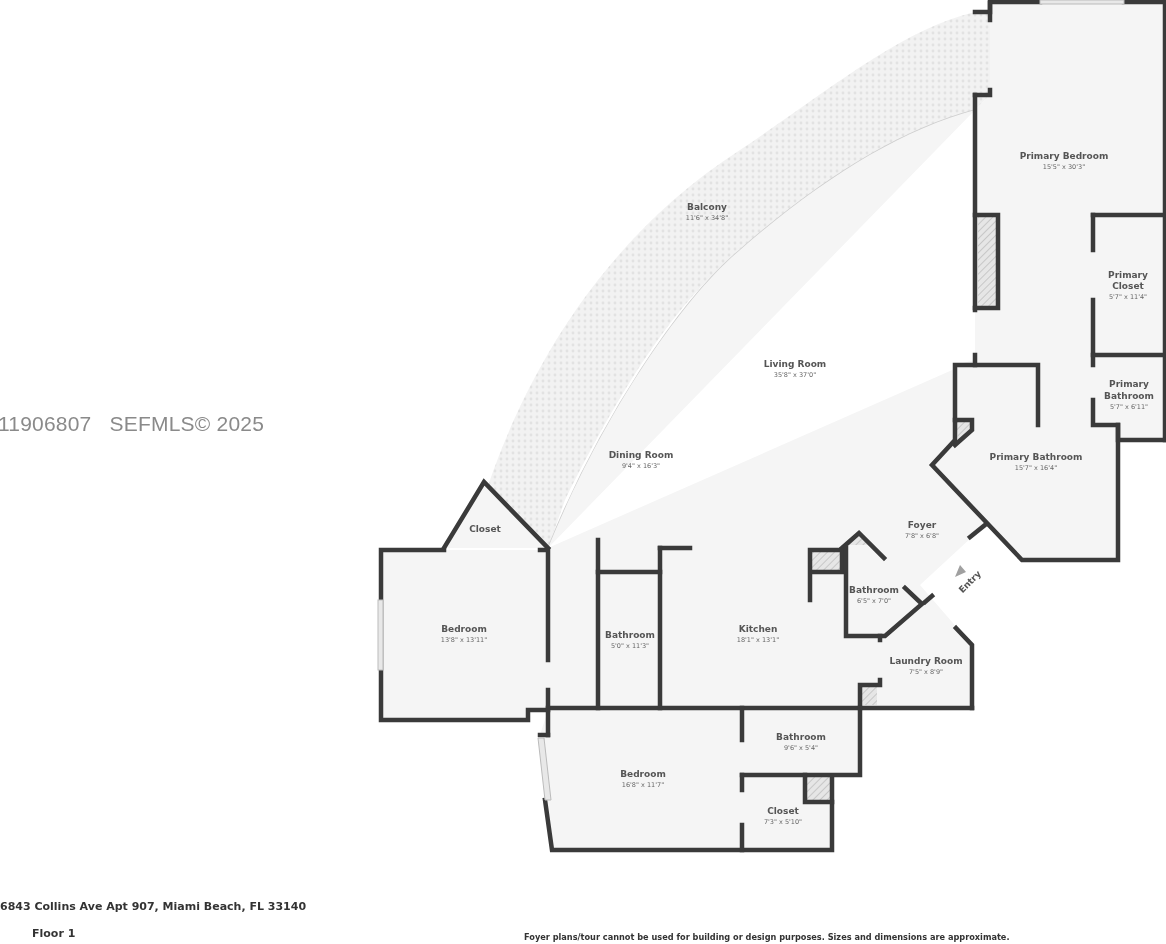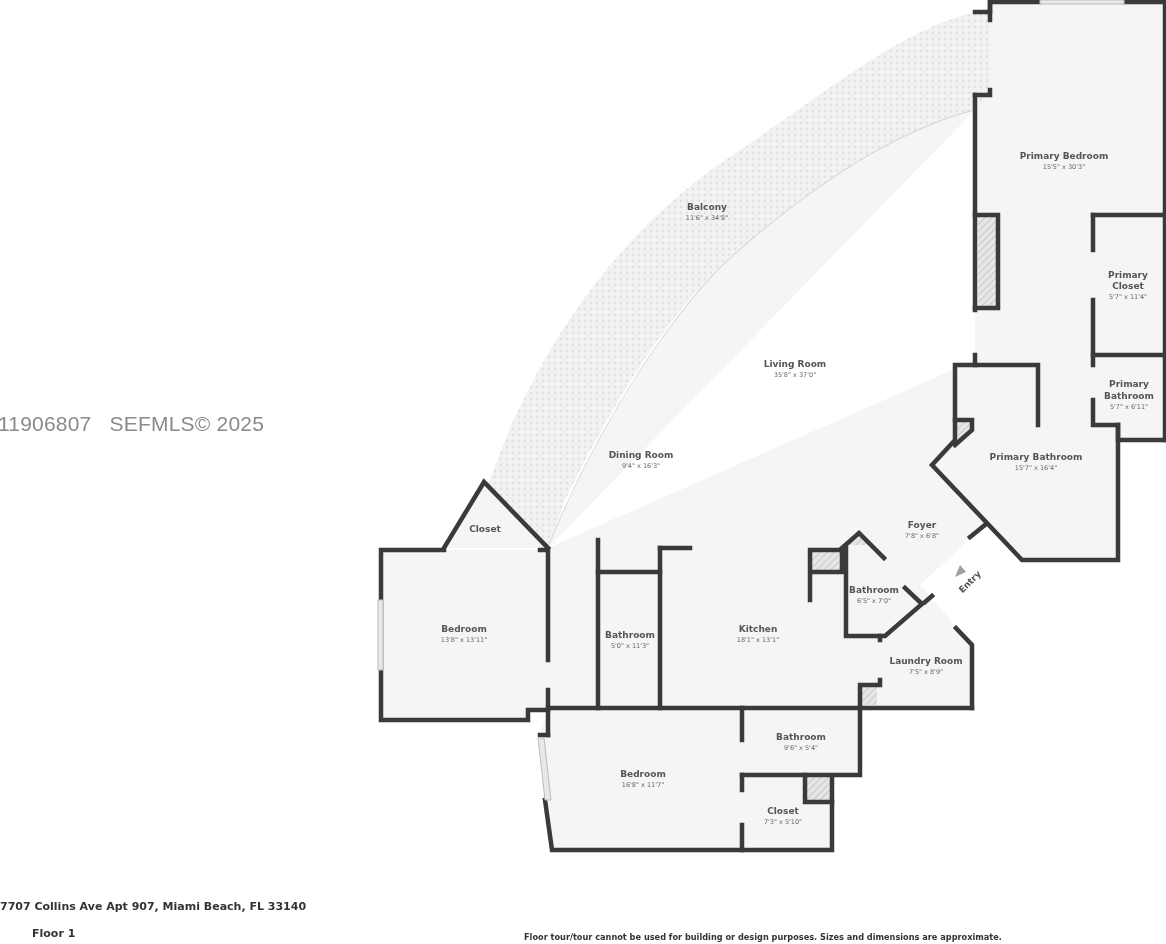--- a/index.html
+++ b/index.html
@@ -160,15 +160,15 @@
     <text class="rlabel" x="643" y="777">Bedroom</text>
     <text class="rdim" x="643" y="787">16'8" x 11'7"</text>
   </g>
   <g>
     <text class="rlabel" x="783" y="814">Closet</text>
     <text class="rdim" x="783" y="824">7'3" x 5'10"</text>
   </g>
 </svg>
 
 <div class="watermark">11906807   SEFMLS© 2025</div>
-<div class="address">7707 Collins Ave Apt 907, Miami Beach, FL 33140</div>
+<div class="address">6843 Collins Ave Apt 907, Miami Beach, FL 33140</div>
 <div class="floor">Floor 1</div>
-<div class="disclaimer">Floor tour/tour cannot be used for building or design purposes. Sizes and dimensions are approximate.</div>
+<div class="disclaimer">Foyer plans/tour cannot be used for building or design purposes. Sizes and dimensions are approximate.</div>
 
 </body></html>

